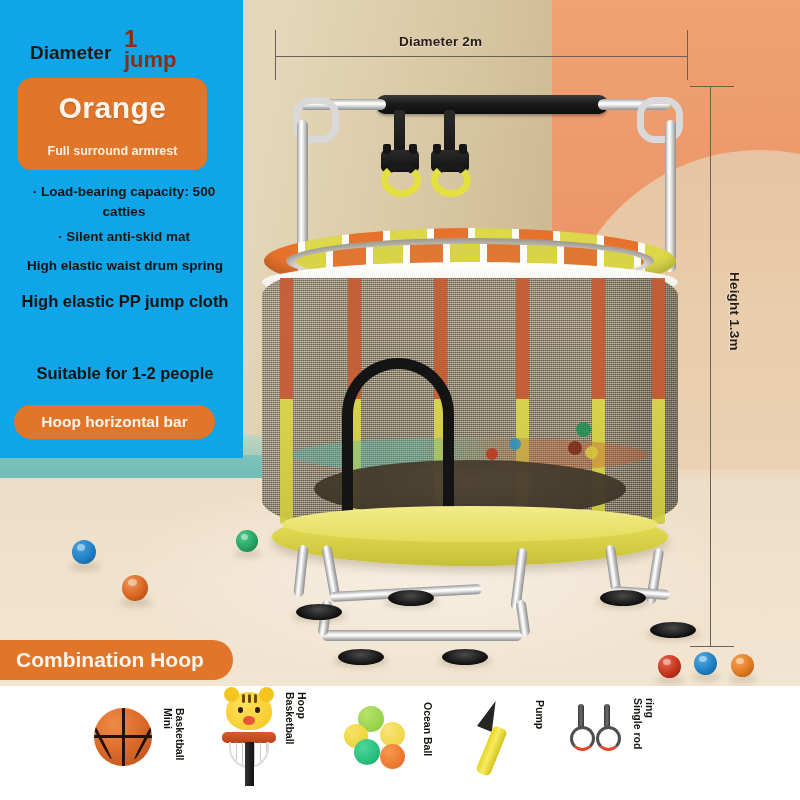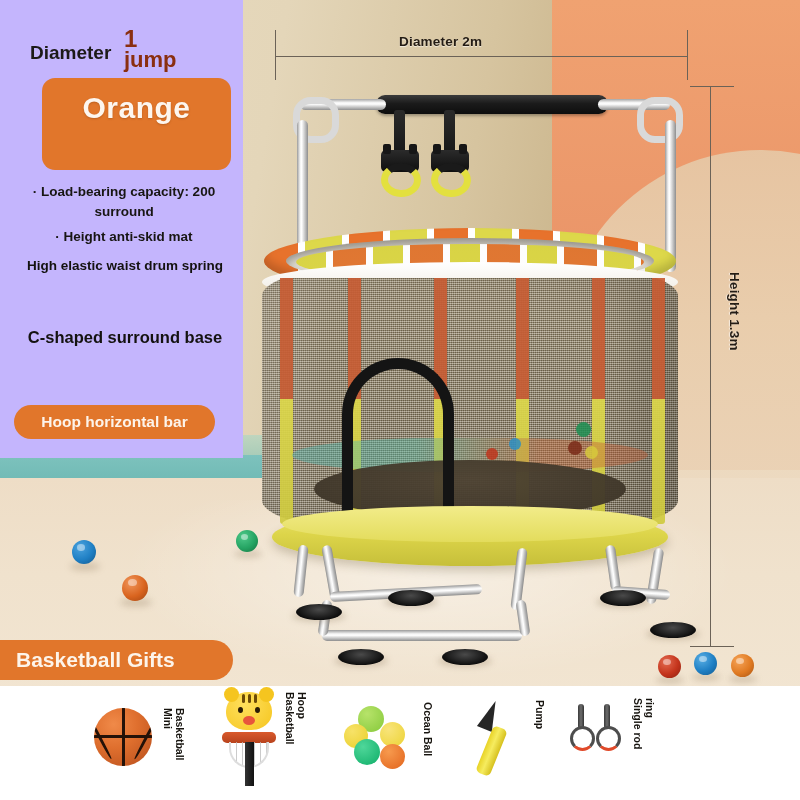--- a/index.html
+++ b/index.html
@@ -204,38 +204,38 @@
 
   
   .dim-line{ position:absolute; background:#6b6257; }
   .dim-label{
     position:absolute; color:#241c14; font-weight:700; letter-spacing:.2px;
     text-shadow:0 1px 1px rgba(255,255,255,.65);
   }
 
   
   .info-panel{
-    position:absolute; left:0; top:0; width:243px; height:458px; background:#c4b5fd;
+    position:absolute; left:0; top:0; width:243px; height:458px; background:#0ea5e9;
   }
   .dia-head{ position:absolute; left:12px; top:22px; width:220px; height:52px; }
   .dia-word{
     position:absolute; left:18px; top:20px; font-size:19px; font-weight:800; color:#1c1a18;
   }
   .dia-num{
     position:absolute; left:112px; top:3px; font-size:24px; font-weight:800; color:#8a2f10;
   }
   .dia-meter{
     position:absolute; left:112px; top:25px; font-size:22px; font-weight:800; color:#8a2f10;
   }
 
   .badge{
     position:absolute; background:#e1762b; border-radius:13px; color:#fff;
   }
   .badge-orange{
-    left:18px; top:78px; width:189px; height:92px;margin-left:24px;
+    left:18px; top:78px; width:189px; height:92px;
   }
   .badge-title{
     position:absolute; left:0; top:13px; width:189px; text-align:center;
     font-size:30px; font-weight:800; color:#fdf6ef; letter-spacing:.5px;
     text-shadow:0 1px 2px rgba(120,55,10,.35);
   }
   .badge-sub{
     position:absolute; left:0; top:66px; width:189px; text-align:center;
     font-size:12.5px; font-weight:700; color:#fdeee0;
   }
@@ -460,38 +460,40 @@
   <div class="info-panel">
 
     <div class="dia-head">
       <div class="dia-word">Diameter</div>
       <div class="dia-num">1</div>
       <div class="dia-meter">jump</div>
     </div>
 
     <div class="badge badge-orange">
       <div class="badge-title">Orange</div>
+      <div class="badge-sub">Full surround armrest</div>
     </div>
 
     <div class="bullets">
-      <div class="bl">· Load-bearing capacity: 200</div>
-      <div class="bl one-line">surround</div>
-      <div class="bl">· Height anti-skid mat</div>
+      <div class="bl">· Load-bearing capacity: 500</div>
+      <div class="bl one-line">catties</div>
+      <div class="bl">· Silent anti-skid mat</div>
     </div>
 
     <div class="feat f1">High elastic waist drum spring</div>
-    <div class="feat f3">C-shaped surround base</div>
+    <div class="feat f2">High elastic PP jump cloth</div>
+    <div class="feat f4">Suitable for 1-2 people</div>
 
     <div class="badge badge-send">
       <span>Hoop horizontal bar</span>
     </div>
   </div>
 
   <div class="gifts-bar">
-    <span>Basketball Gifts</span>
+    <span>Combination Hoop</span>
   </div>
 
   <div class="gifts-strip">
 
     <div class="gift" style="left:88px; width:110px;">
       <div class="gift-art" style="left:6px; top:22px;">
         <div class="bball">
           <i style="left:28px; top:0; width:2.5px; height:58px;"></i>
           <i style="left:0; top:27px; width:58px; height:2.5px;"></i>
           <i style="left:4px; top:4px; width:2.5px; height:50px; border-radius:50%; transform:rotate(-28deg);"></i>

